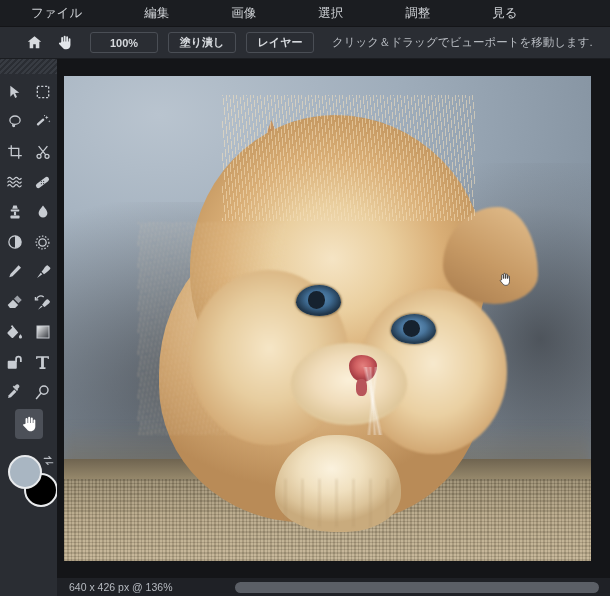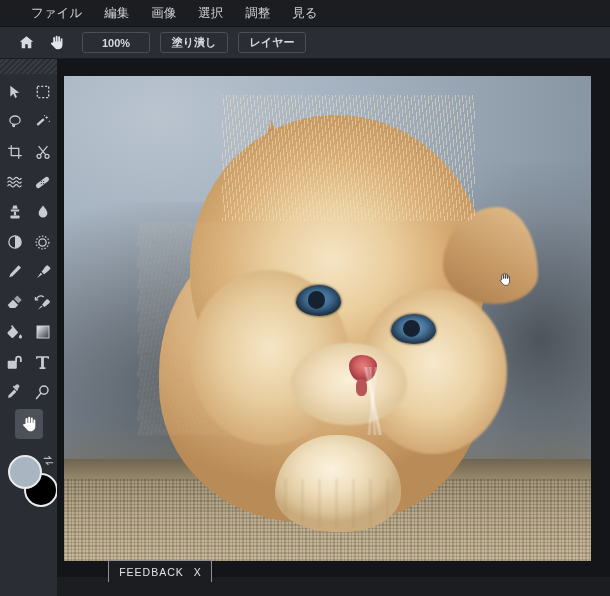--- a/index.html
+++ b/index.html
@@ -11,32 +11,33 @@
   }
   #app { position: relative; width: 610px; height: 596px; background: #1b1d21; }
 
   
   .menubar {
     position: absolute; left: 0; top: 0; width: 610px; height: 27px;
     background: #1b1d21;
     display: flex; align-items: center;
     padding-left: 20px;
     border-bottom: 1px solid #141518;
+    gap: 40px;
   }
   .menu-item {
     color: #cfd2d6; font-size: 12.5px; line-height: 27px;
     padding: 0 11px; cursor: default; white-space: nowrap;
   }
 
   
   .optionbar {
     position: absolute; left: 0; top: 27px; width: 610px; height: 32px;
     background: #2a2d33;
     display: flex; align-items: center;
-    padding-left: 12px;
+    padding-left: 20px;
     border-bottom: 1px solid #1b1d21;
   }
   .opt-icon {
     width: 28px; height: 26px; display: flex; align-items: center; justify-content: center;
     margin-right: 2px; border-radius: 3px; cursor: pointer;
   }
   .opt-icon svg { display: block; }
   .opt-btn {
     height: 21px; min-width: 68px; padding: 0 10px;
     margin-left: 10px;
@@ -294,20 +295,21 @@
       </svg>
     </div>
     <div class="opt-icon">
       <svg width="17" height="17" viewBox="0 0 24 24" fill="#e3e6ea">
         <path d="M7.4 11.3V5.4a1.3 1.3 0 1 1 2.6 0v5.1h.9V3.6a1.3 1.3 0 1 1 2.6 0v6.9h.9V4.6a1.3 1.3 0 1 1 2.6 0v6h.9V7.3a1.25 1.25 0 1 1 2.5 0v8.1c0 3.5-2.5 6.3-6 6.3-2.4 0-4.1-1-5.3-2.8L4.3 14a1.3 1.3 0 0 1 2-1.6z"></path>
       </svg>
     </div>
     <div class="opt-btn">100%</div>
     <div class="opt-btn">塗り潰し</div>
     <div class="opt-btn">レイヤー</div>
+    <div class="opt-hint">クリック＆ドラッグでビューポートを移動します.</div>
   </div>
 
   <div class="toolpanel">
     <div class="tool-grip"></div>
 
     <div class="tool-grid">
 
       <div class="tool">
         <svg width="16" height="16" viewBox="0 0 24 24" fill="#c8ccd2">
           <path d="M5 2.5 L5 19 L9.4 14.8 L12.3 21 L15 19.6 L12.1 13.6 L18.4 13.2 Z"></path>
@@ -519,20 +521,22 @@
       </div>
     </div>
 
     <div class="cursor-hand" style="left:440px; top:212px;">
       <svg width="15" height="17" viewBox="0 0 24 26" fill="#ffffff" stroke="#1b1d21" stroke-width="1.1">
         <path d="M7.4 13V6.4a1.3 1.3 0 1 1 2.6 0v4.8h.8V4.4a1.3 1.3 0 1 1 2.6 0v6.8h.8V5.6a1.3 1.3 0 1 1 2.6 0v5.6h.8V8.4a1.2 1.2 0 1 1 2.4 0v8c0 3.4-2.4 6-5.8 6-2.4 0-4-1-5.2-2.8l-3.6-4.2a1.3 1.3 0 0 1 2-1.6z"></path>
       </svg>
     </div>
   </div>
 
-  <div class="tab-feedback">
-    <span class="lbl">FEEDBACK</span>
-    <span class="cls">X</span>
+
+  <div class="corner"></div>
+  <div class="statusbar">
+    <div class="status-text">640 x 426 px @ 136%</div>
+    <div class="scroll-track">
+      <div class="scroll-thumb"></div>
+    </div>
   </div>
 
-  <div class="corner"></div>
-
 </div>
 
 </body></html>

